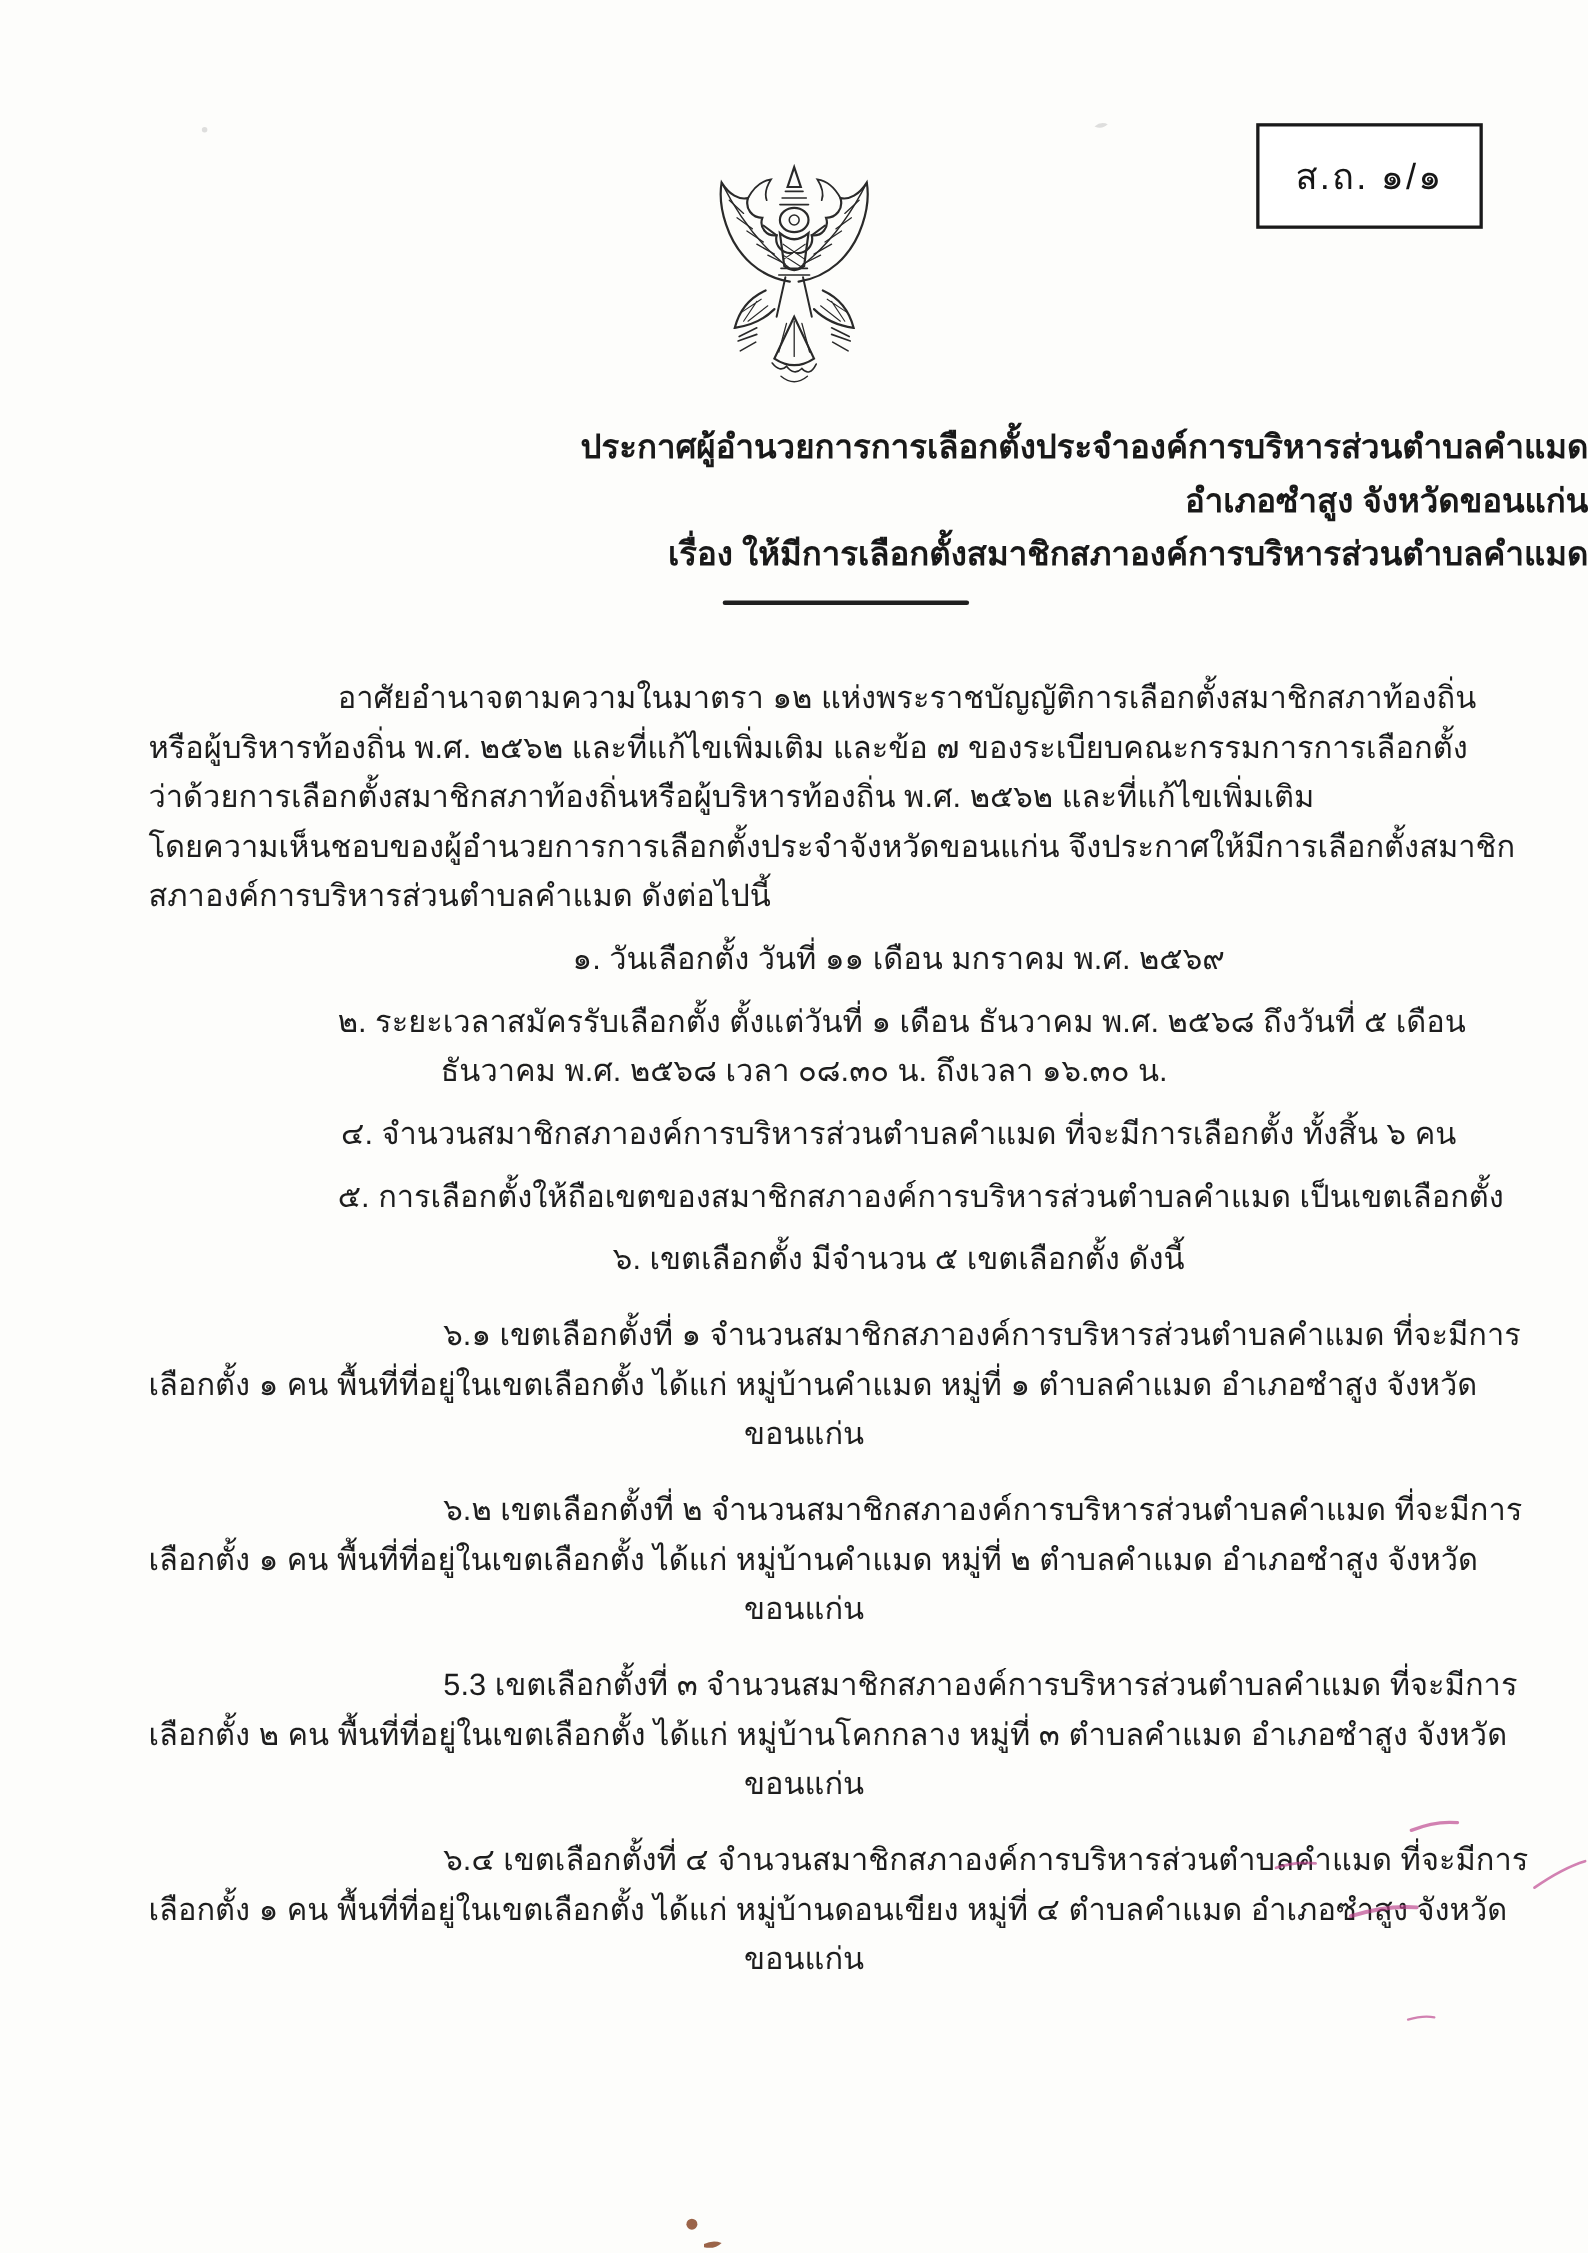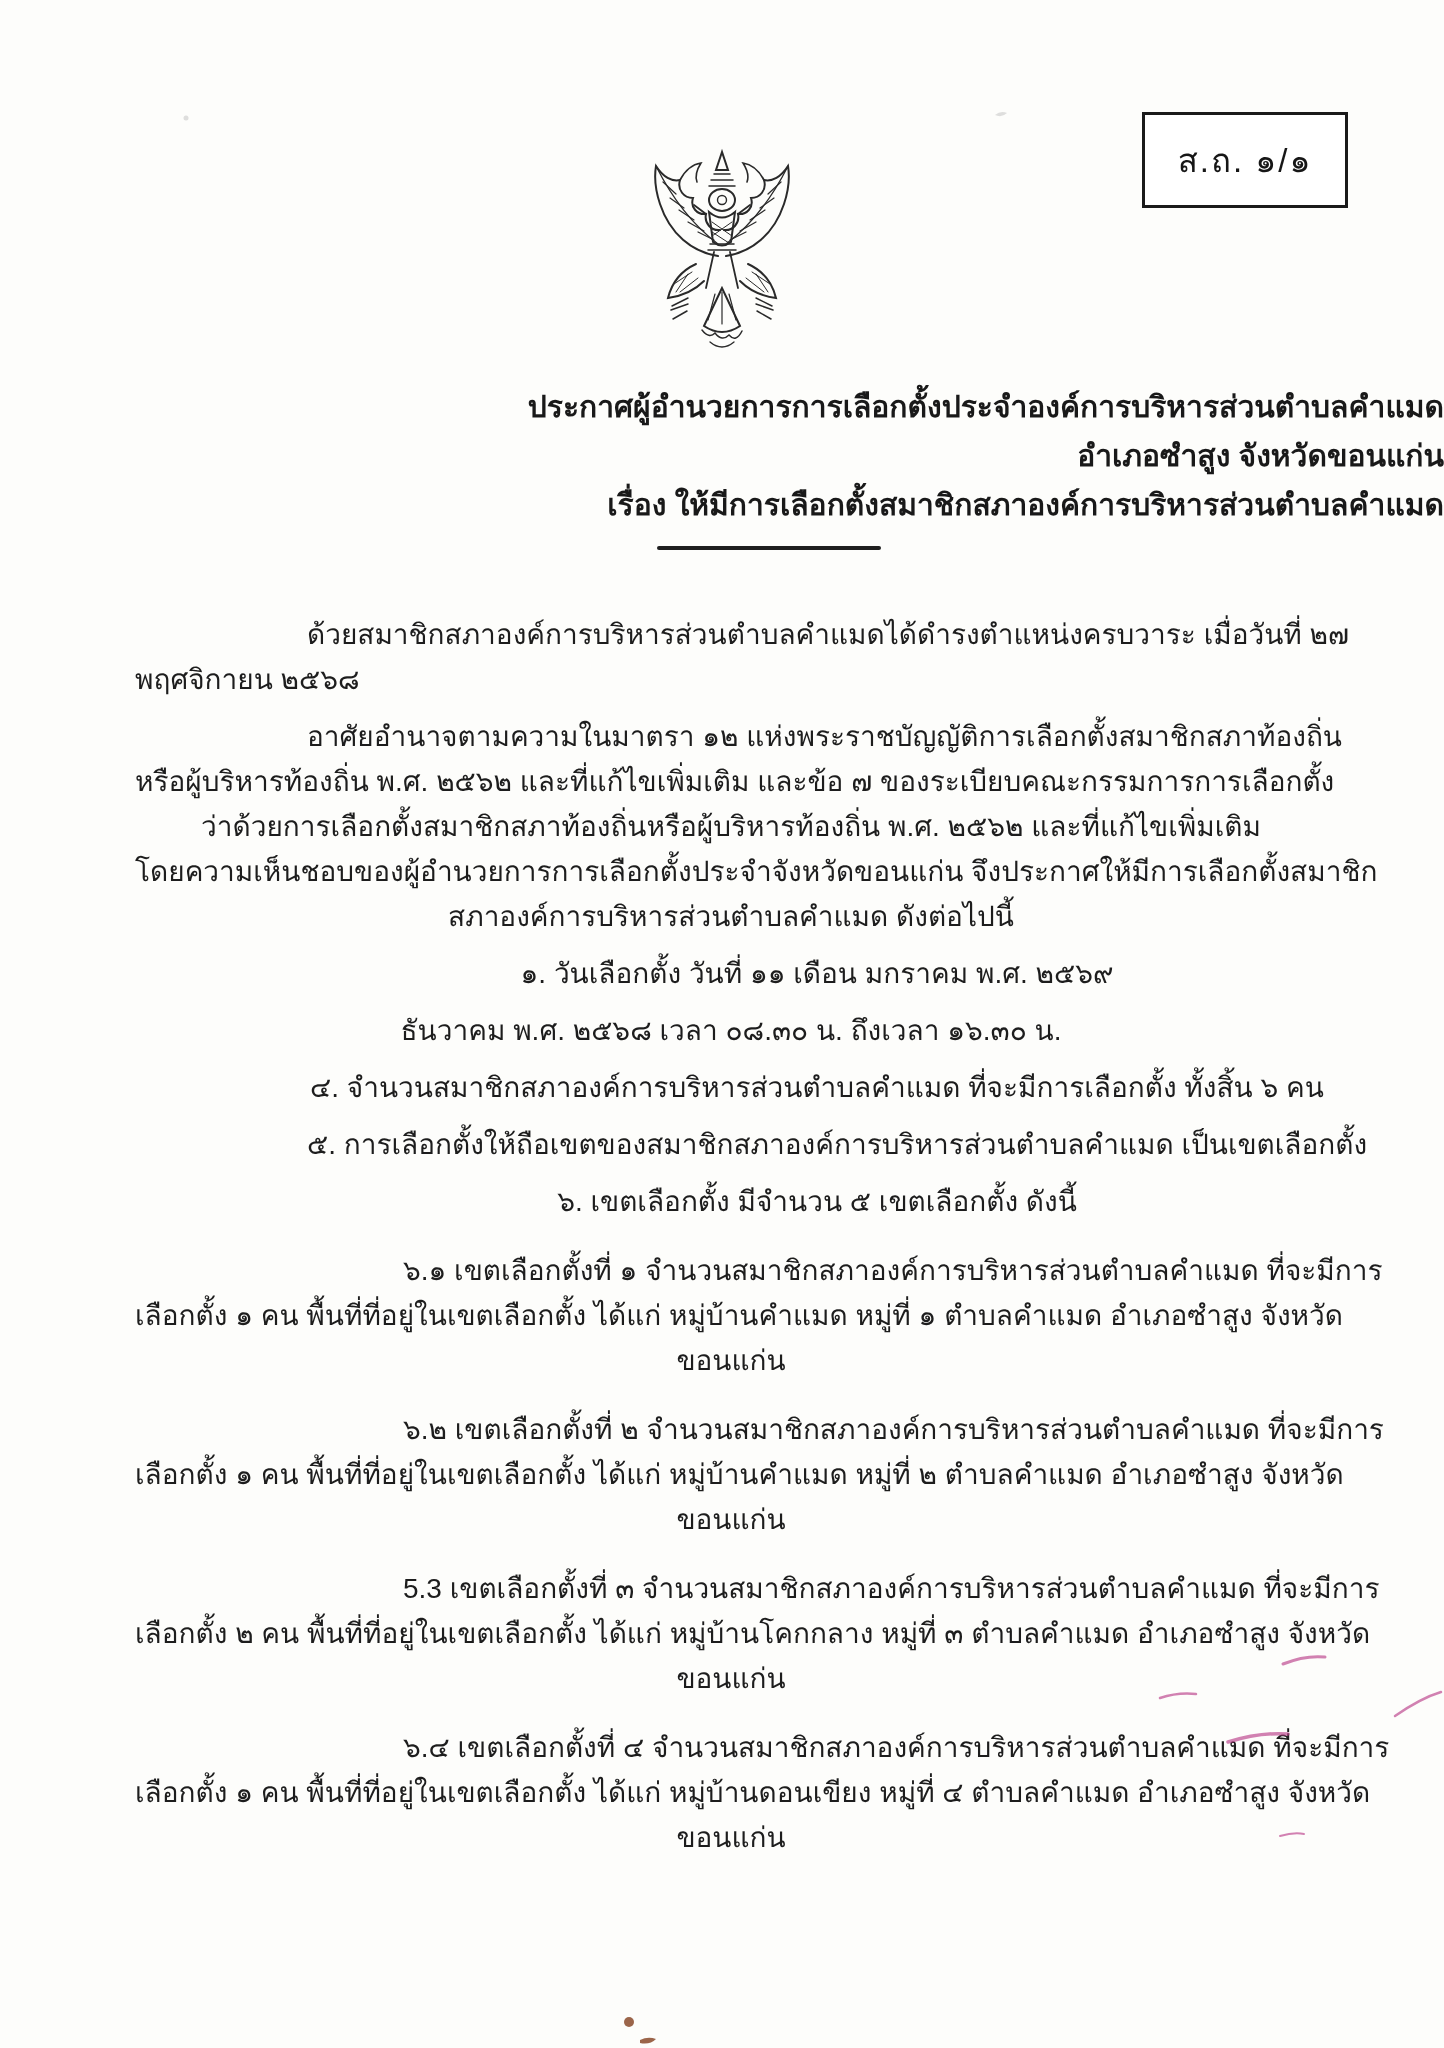--- a/index.html
+++ b/index.html
@@ -122,34 +122,31 @@
   <div class="title-block">
     <div class="title-line">ประกาศผู้อำนวยการการเลือกตั้งประจำองค์การบริหารส่วนตำบลคำแมด</div>
     <div class="title-line">อำเภอซำสูง จังหวัดขอนแก่น</div>
     <div class="title-line">เรื่อง ให้มีการเลือกตั้งสมาชิกสภาองค์การบริหารส่วนตำบลคำแมด</div>
   </div>
 
   <div class="divider"></div>
 
   <div class="body-block">
     <div class="para">
-        <div class="line first">ด้วยสมาชิกสภาองค์การบริหารส่วนตำบลคำแมดได้ดำรงตำแหน่งครบวาระ เมื่อวันที่ ๒๗</div>
-        <div class="line">พฤศจิกายน ๒๕๖๘</div>
-      </div>
-    <div class="para">
         <div class="line first">อาศัยอำนาจตามความในมาตรา ๑๒ แห่งพระราชบัญญัติการเลือกตั้งสมาชิกสภาท้องถิ่น</div>
         <div class="line">หรือผู้บริหารท้องถิ่น พ.ศ. ๒๕๖๒ และที่แก้ไขเพิ่มเติม และข้อ ๗ ของระเบียบคณะกรรมการการเลือกตั้ง</div>
         <div class="line">ว่าด้วยการเลือกตั้งสมาชิกสภาท้องถิ่นหรือผู้บริหารท้องถิ่น พ.ศ. ๒๕๖๒ และที่แก้ไขเพิ่มเติม</div>
         <div class="line">โดยความเห็นชอบของผู้อำนวยการการเลือกตั้งประจำจังหวัดขอนแก่น จึงประกาศให้มีการเลือกตั้งสมาชิก</div>
         <div class="line">สภาองค์การบริหารส่วนตำบลคำแมด ดังต่อไปนี้</div>
       </div>
     <div class="para">
         <div class="line first">๑.  วันเลือกตั้ง วันที่  ๑๑ เดือน มกราคม พ.ศ. ๒๕๖๙</div>
       </div>
     <div class="para">
+        <div class="line first">๒.  ระยะเวลาสมัครรับเลือกตั้ง ตั้งแต่วันที่ ๑  เดือน ธันวาคม พ.ศ. ๒๕๖๘ ถึงวันที่ ๕ เดือน</div>
         <div class="line">ธันวาคม พ.ศ. ๒๕๖๘ เวลา ๐๘.๓๐ น. ถึงเวลา ๑๖.๓๐ น.</div>
       </div>
     <div class="para">
         <div class="line first">๔.  จำนวนสมาชิกสภาองค์การบริหารส่วนตำบลคำแมด ที่จะมีการเลือกตั้ง ทั้งสิ้น  ๖ คน</div>
       </div>
     <div class="para">
         <div class="line first">๕.  การเลือกตั้งให้ถือเขตของสมาชิกสภาองค์การบริหารส่วนตำบลคำแมด เป็นเขตเลือกตั้ง</div>
       </div>
     <div class="para">
         <div class="line first">๖.  เขตเลือกตั้ง มีจำนวน ๕ เขตเลือกตั้ง ดังนี้</div>

